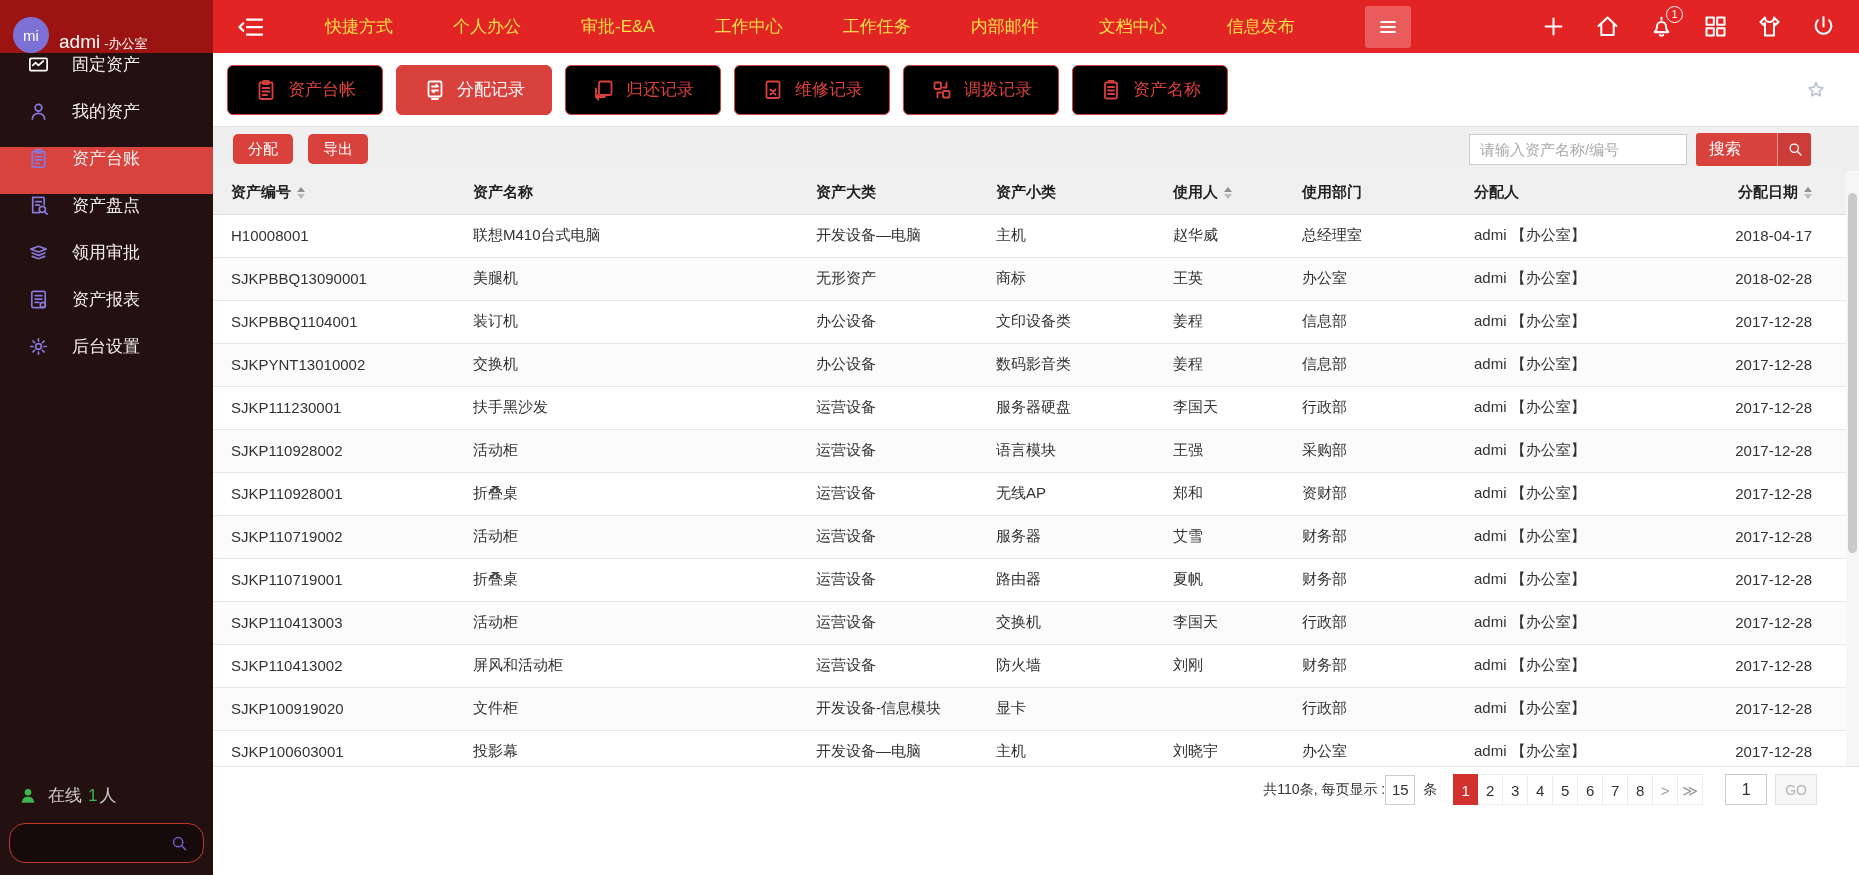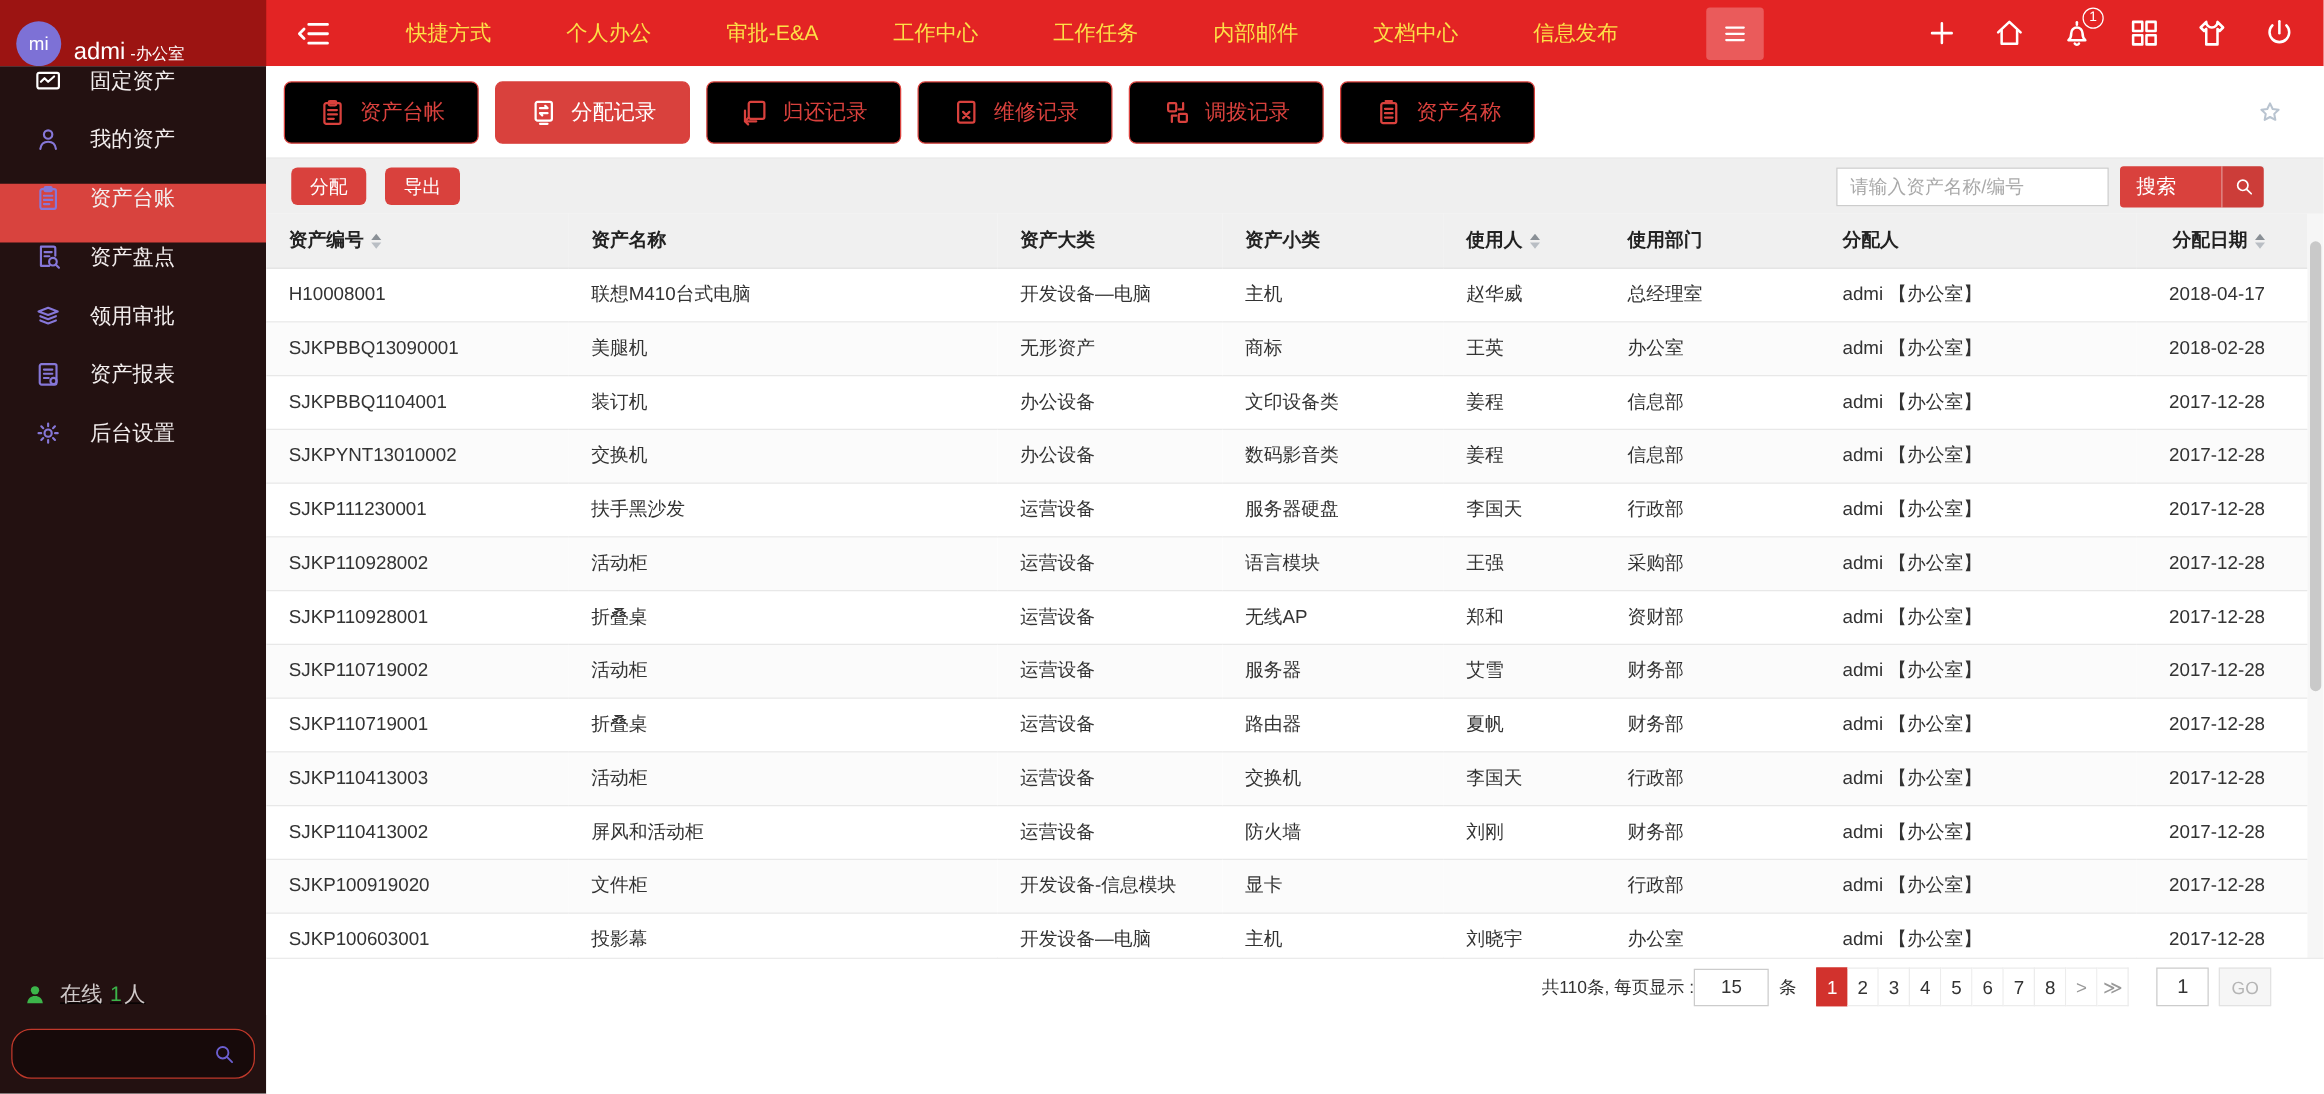--- a/index.html
+++ b/index.html
@@ -25,21 +25,21 @@
   .top-icon svg { width:100%; height:100%; }
   .badge { position:absolute; top:-7px; right:-8px; min-width:17px; height:17px; border:1.5px solid #fff; border-radius:50%; font-size:11px; line-height:14px; text-align:center; color:#fff; padding:0 2px; }
 
   
   .sidebar { position:absolute; top:53px; left:0; width:213px; height:822px; background:var(--side-bg); }
   .side-item { height:47px; display:flex; align-items:flex-start; padding-left:27px; color:#f3eeee; font-size:17px; cursor:pointer; }
   .side-item.active { background:var(--side-active); }
   .side-icon { width:23px; height:23px; margin-right:22px; color:var(--side-icon); flex:none; }
   .side-item:first-child .side-icon { color:#fff; }
   .side-icon svg { width:100%; height:100%; }
-  .side-bottom { position:absolute; left:0; bottom:12px; width:100%;text-decoration:underline; }
+  .side-bottom { position:absolute; left:0; bottom:12px; width:100%; }
   .online { display:flex; align-items:center; padding-left:18px; margin-bottom:16px; font-size:17px; color:#cfc9c9; }
   .online-icon { width:20px; height:20px; color:var(--green); margin-right:10px; }
   .online b { color:var(--green); font-weight:normal; margin:0 2px 0 6px; }
   .side-search { position:relative; margin:0 9px; height:40px; border:1px solid #c0392b; border-radius:16px; background:#170a0a; display:flex; align-items:center; }
   .side-search input { flex:1; background:transparent; border:none; outline:none; color:#ddd; font-size:15px; padding:0 14px; width:140px; }
   .side-search .mag { width:20px; height:20px; color:#6c5fd0; margin-right:14px; cursor:pointer; }
 
   
   .content { position:absolute; top:53px; left:213px; width:1646px; height:822px; background:#fff; }
   .tabstrip { height:74px; display:flex; align-items:center; padding:0 14px; border-bottom:1px solid #e3e3e3; background:#fff; }
@@ -69,21 +69,21 @@
   th:last-child, td:last-child { text-align:right; padding-right:34px; }
   .sort { display:inline-block; vertical-align:middle; margin-left:6px; }
   .sort i { display:block; width:0; height:0; border-left:4px solid transparent; border-right:4px solid transparent; }
   .sort .up { border-bottom:5px solid #8a9096; margin-bottom:2px; }
   .sort .down { border-top:5px solid #b9bec4; }
   .vscroll { position:absolute; top:0; right:0; width:13px; height:595px; background:#f6f6f6; }
   .vscroll .thumb { position:absolute; top:22px; left:2px; width:9px; height:360px; background:#c9c9c9; border-radius:5px; cursor:grab; }
 
   .pagination { height:46px; border-top:1px solid #e5e5e5; display:flex; align-items:center; justify-content:flex-end; padding-right:42px; font-size:14px; color:#333; background:#fff; }
   .pag-text { }
-  .pag-size { width:60px; height:30px; border:1px solid #ccc; text-align:center; font-size:15px; color:#333; outline:none; font-family:inherit; }
+  .pag-size { width:30px; height:30px; border:1px solid #ccc; text-align:center; font-size:15px; color:#333; outline:none; font-family:inherit; }
   .pag-unit { margin:0 16px 0 8px; }
   .pages { display:flex; }
   .page { min-width:25px; height:31px; line-height:31px; text-align:center; background:#fff; border:1px solid #ececec; border-left:none; font-size:15px; color:#333; cursor:pointer; padding:0 4px; }
   .page:first-child { border-left:1px solid #ececec; }
   .page.active { background:var(--pag-active); border-color:var(--pag-active); color:#fff; }
   .page.nav { color:#999; }
   .pag-goto { width:42px; height:31px; border:1px solid #ccc; text-align:center; font-size:16px; color:#333; margin-left:22px; outline:none; font-family:inherit; }
   .go-btn { height:31px; padding:0 9px; margin-left:8px; background:#f6f6f6; border:1px solid #e2e2e2; color:#b5b5b5; font-size:14px; cursor:pointer; font-family:inherit; }
 </style>
 </head>

